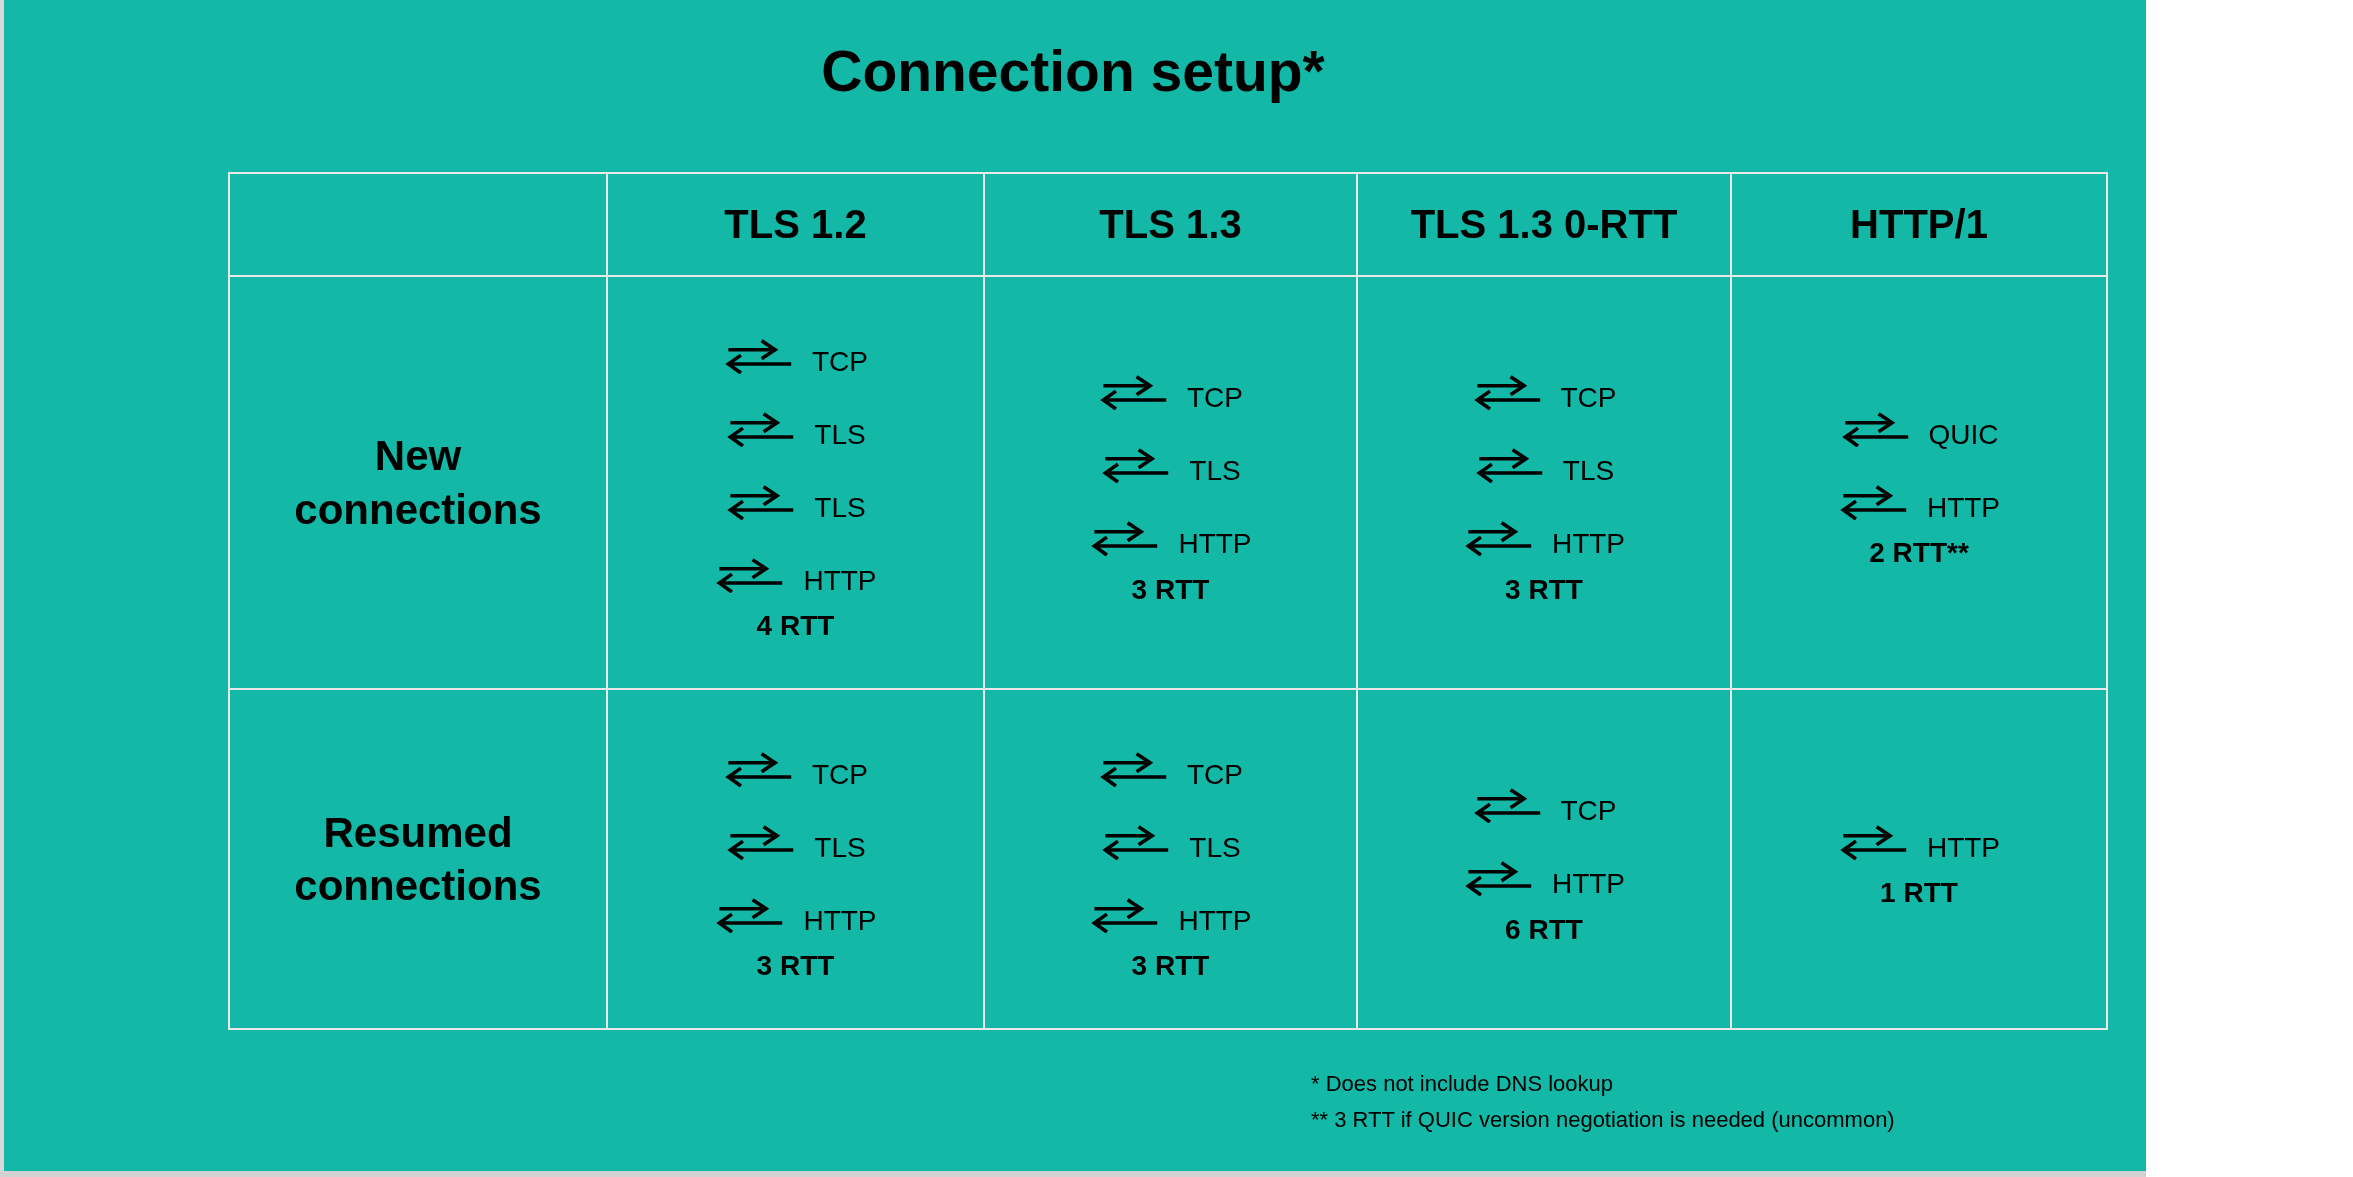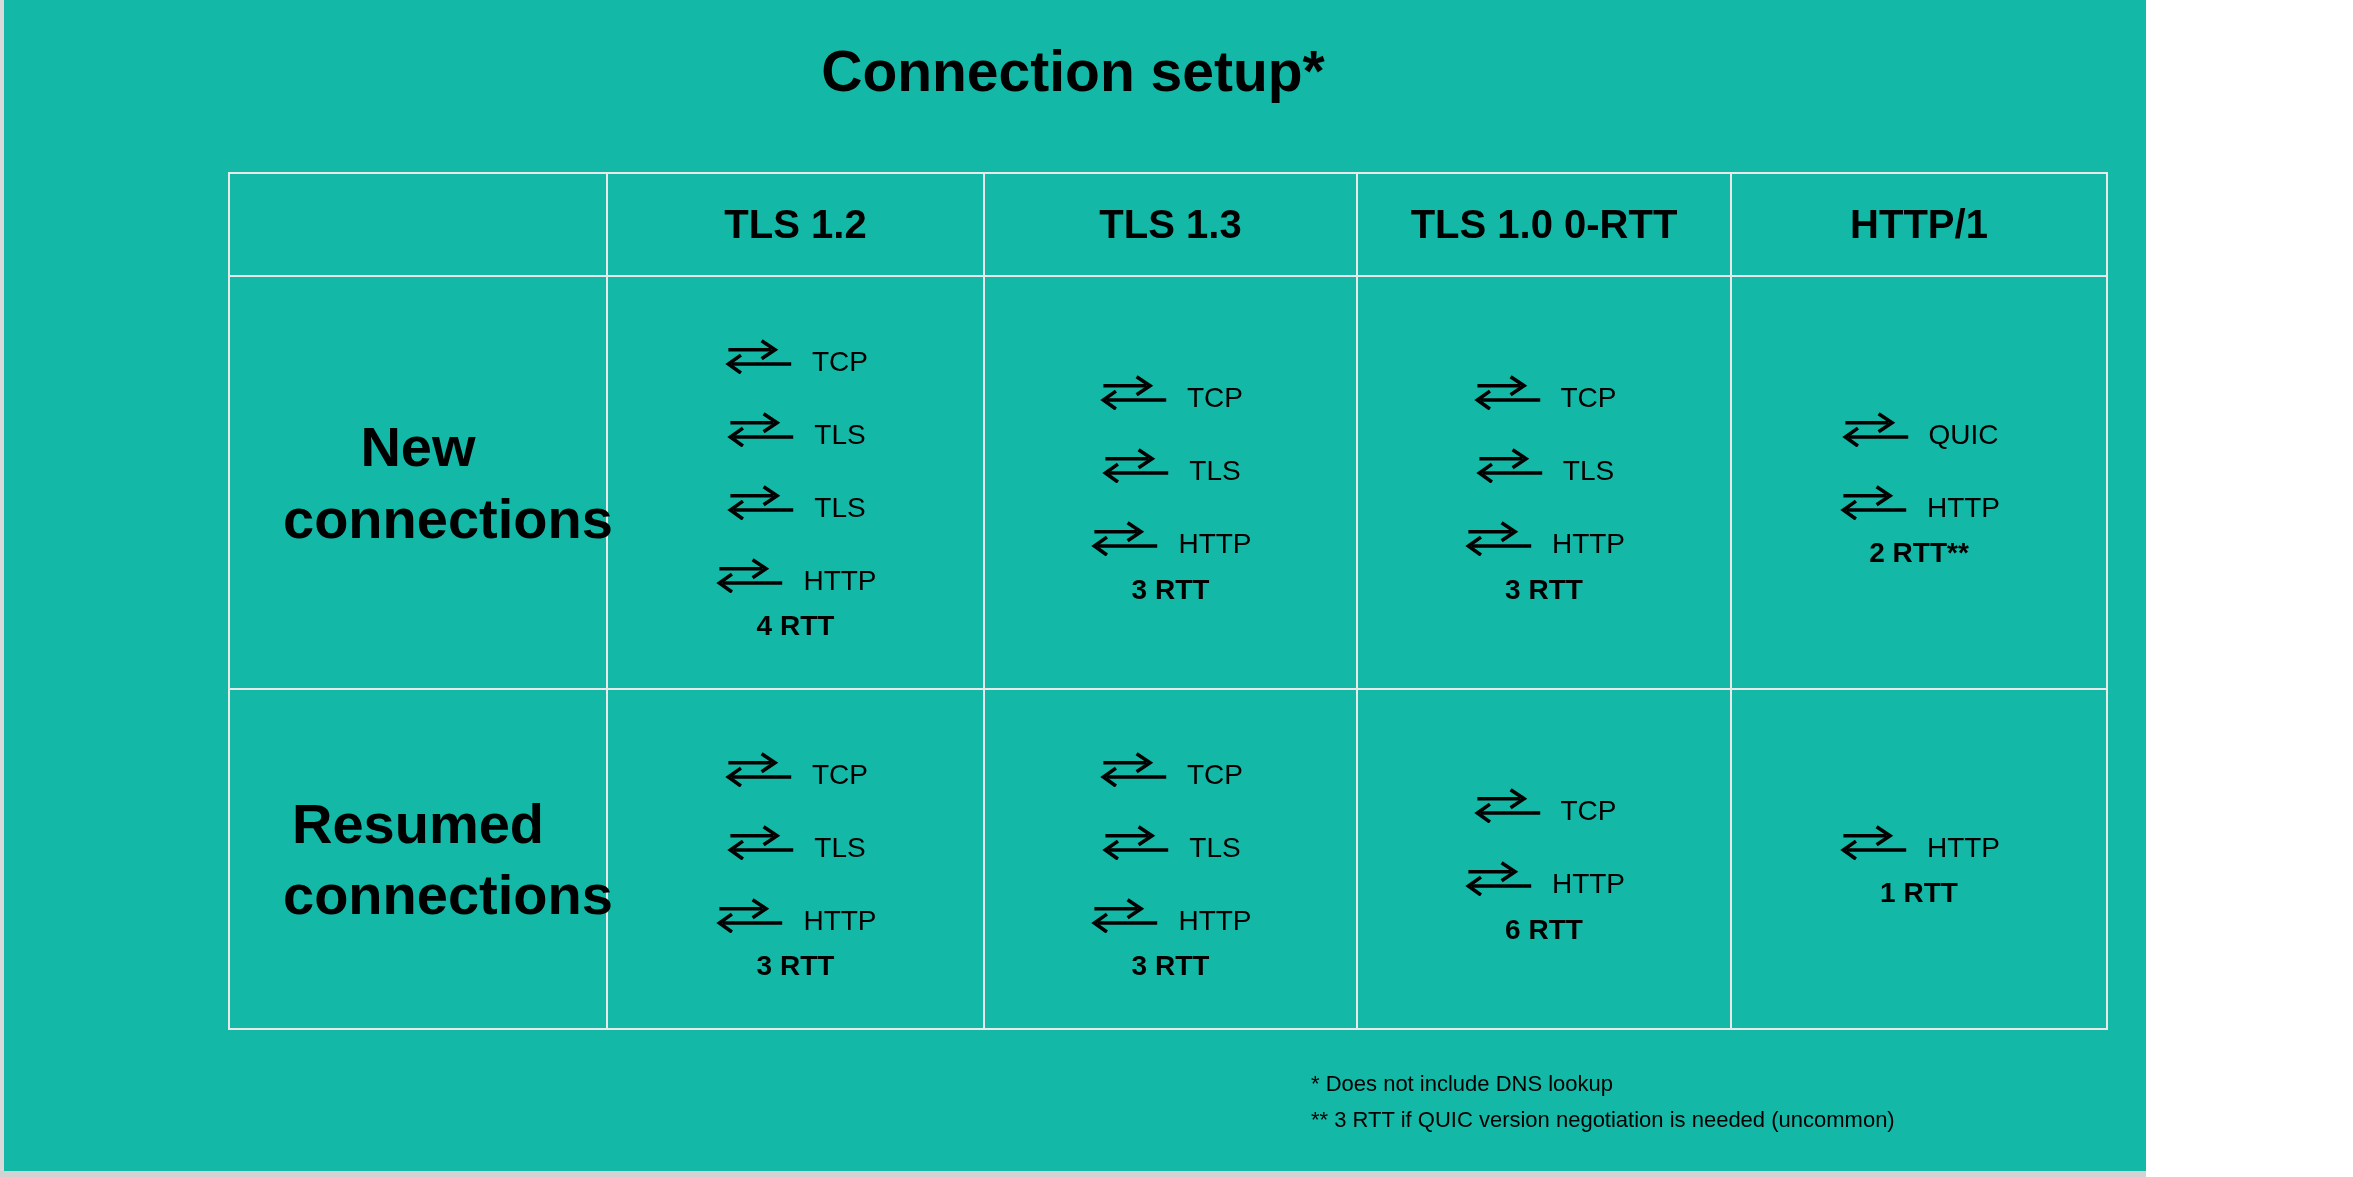--- a/index.html
+++ b/index.html
@@ -45,21 +45,21 @@
   tr.header-row { height: 103px; }
   tr.row-new { height: 413px; }
   tr.row-resumed { height: 340px; }
   td.col-header {
     text-align: center;
     font-size: 40px;
     font-weight: bold;
   }
   td.row-label {
     text-align: center;
-    font-size: 56px;
+    font-size: 42px;
     font-weight: bold;
     line-height: 1.27;
   }
   td.row-label .label-inner { max-width: 270px; margin: 0 auto; }
   td.data-cell { vertical-align: top; }
   .cell-inner {
     box-sizing: border-box;
     height: 100%;
     display: flex;
     flex-direction: column;
@@ -122,21 +122,21 @@
         <col style="width:377px">
         <col style="width:373px">
         <col style="width:374px">
         <col style="width:376px">
     </colgroup>
     <tbody>
         <tr class="header-row">
       <td class="col-header"></td>
       <td class="col-header">TLS 1.2</td>
       <td class="col-header">TLS 1.3</td>
-      <td class="col-header">TLS 1.0 0-RTT</td>
+      <td class="col-header">TLS 1.3 0-RTT</td>
       <td class="col-header">HTTP/1</td>
     </tr>
 
     <tr class="row-new">
       <td class="row-label">
         <div class="label-inner">New connections</div>
       </td>
 
       <td class="data-cell">
         <div class="cell-inner">

